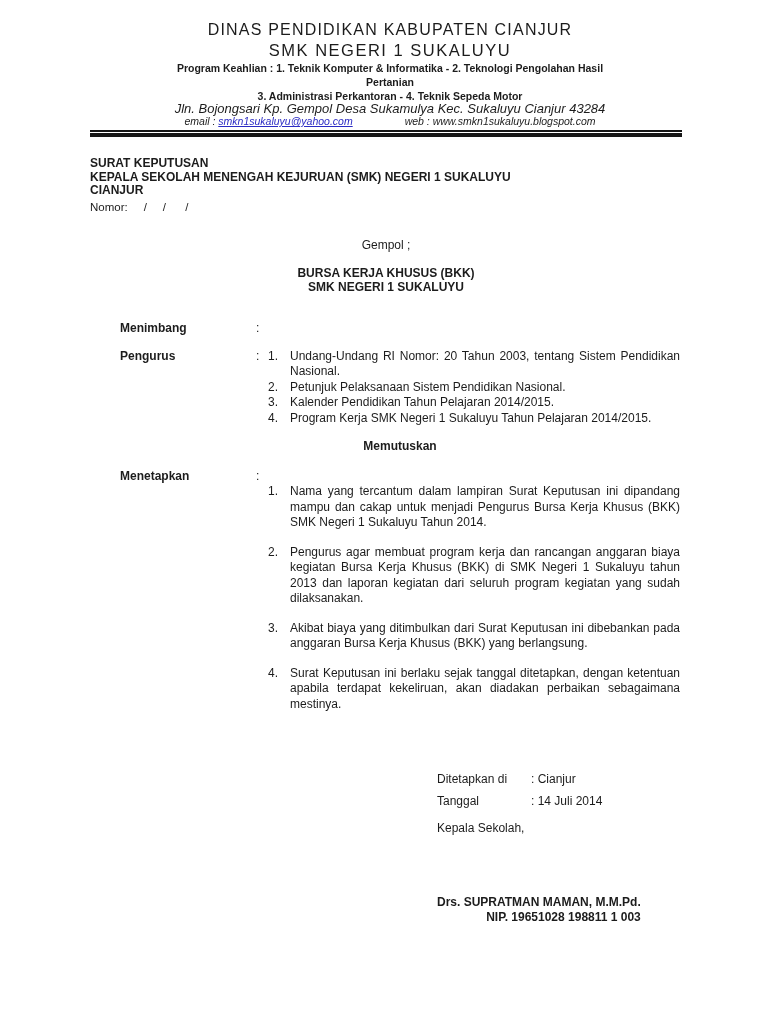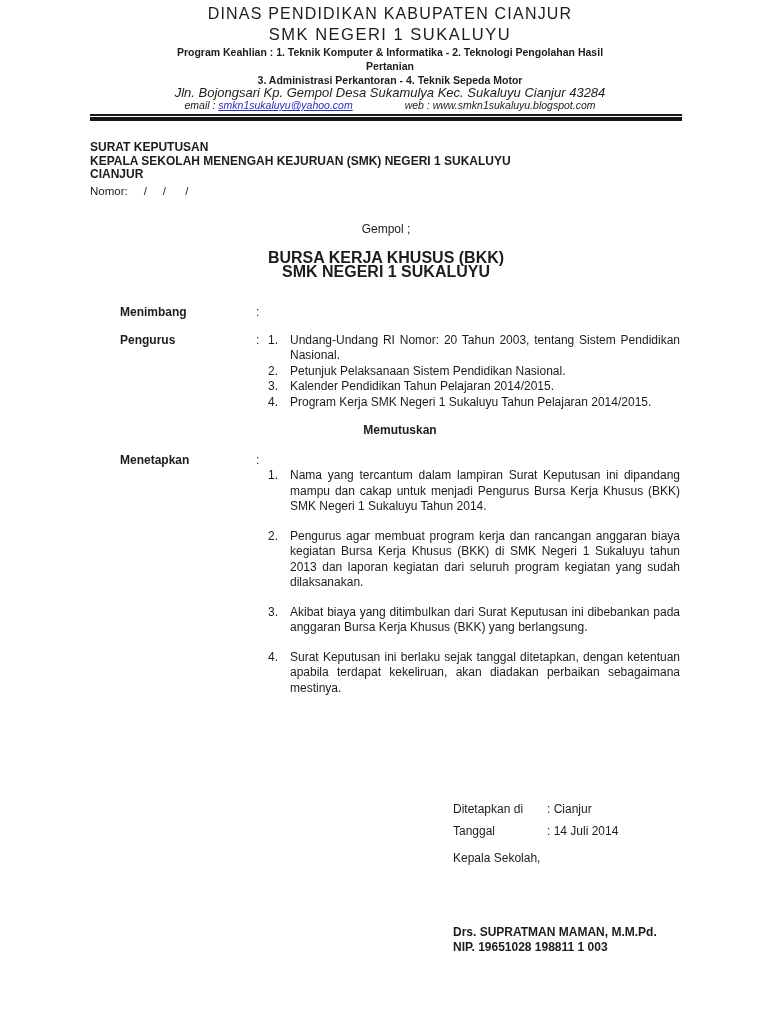--- a/index.html
+++ b/index.html
@@ -2,52 +2,52 @@
 <html lang="id"><head>
 <meta charset="utf-8">
 <style>
   html,body{margin:0;padding:0;background:#ffffff;}
   .page{
     width:768px;height:1024px;position:relative;overflow:hidden;
     background:#ffffff;color:#1c1c1c;
     font-family:"Liberation Sans","DejaVu Sans",sans-serif;
   }
   
-  .letterhead{padding-top:5px;margin:0 80px 0 92px;text-align:center;line-height:1.18;}
+  .letterhead{padding-top:21px;margin:0 80px 0 92px;text-align:center;line-height:1.18;}
   .lh-agency{font-size:16px;letter-spacing:1.2px;font-weight:500;}
   .lh-school{font-size:16.5px;letter-spacing:1.5px;font-weight:500;margin-top:1px;}
   .lh-programs{font-size:10.5px;font-weight:bold;line-height:12px;margin-top:2px;}
   .lh-address{font-size:13px;font-style:italic;line-height:12px;margin-top:1px;}
   .lh-contact{font-size:10.5px;font-style:italic;line-height:12px;}
   .lh-email-link{color:#2a2ac4;text-decoration:underline;}
   .lh-web{margin-left:52px;}
   .head-rule{margin:3px 86px 0 90px;height:1px;border-top:2px solid #161616;border-bottom:4px solid #161616;}
   
   .title-block{margin:20px 86px 0 90px;text-align:left;font-weight:bold;font-size:12px;line-height:13.5px;}
   .nomor-line{font-weight:normal;font-size:11.5px;margin-top:3px;}
   .tentang-line{margin:24px 86px 0 90px;text-align:center;font-weight:normal;font-size:12px;}
-  .subject-block{margin:15px 86px 0 90px;text-align:center;font-weight:bold;font-size:16px;line-height:13.5px;}
+  .subject-block{margin:15px 86px 0 90px;text-align:center;font-weight:bold;font-size:12px;line-height:13.5px;}
   
   .clauses{margin:27px 88px 0 120px;font-size:12px;line-height:15.5px;}
   .clause{display:grid;grid-template-columns:136px 12px 1fr;}
   .clause + .clause{margin-top:12px;}
   .clause-label{font-weight:bold;}
   .clause-colon{text-align:left;}
   .clause-body{text-align:justify;}
   .drop-first-line{padding-top:15.5px;}
   .num-item{display:grid;grid-template-columns:22px 1fr;}
   .num-item .li-text{text-align:justify;}
   .spaced .num-item + .num-item{margin-top:14px;}
   .memutuskan{margin:13px 0 14px;text-align:center;font-weight:bold;}
   
-  .closing{position:absolute;left:437px;top:798px;font-size:12px;margin-left:16px;}
+  .closing{position:absolute;left:437px;top:768px;font-size:12px;}
   .c-row{display:grid;grid-template-columns:94px auto;line-height:22px;}
   .c-title{margin-top:5px;line-height:22px;}
   .c-name{margin-top:56px;font-weight:bold;line-height:15px;white-space:nowrap;}
-  .c-nip{font-weight:bold;line-height:15px;white-space:nowrap;}
+  .c-nip{font-weight:bold;line-height:15px;white-space:nowrap;text-align:right;}
 </style>
 </head>
 <body>
 
 <div class="page">
 
   <header class="letterhead">
     <div class="lh-agency">DINAS PENDIDIKAN KABUPATEN CIANJUR</div>
     <div class="lh-school">SMK NEGERI 1 SUKALUYU</div>
     <div class="lh-programs">Program Keahlian : 1. Teknik Komputer &amp; Informatika - 2. Teknologi Pengolahan Hasil</div>

